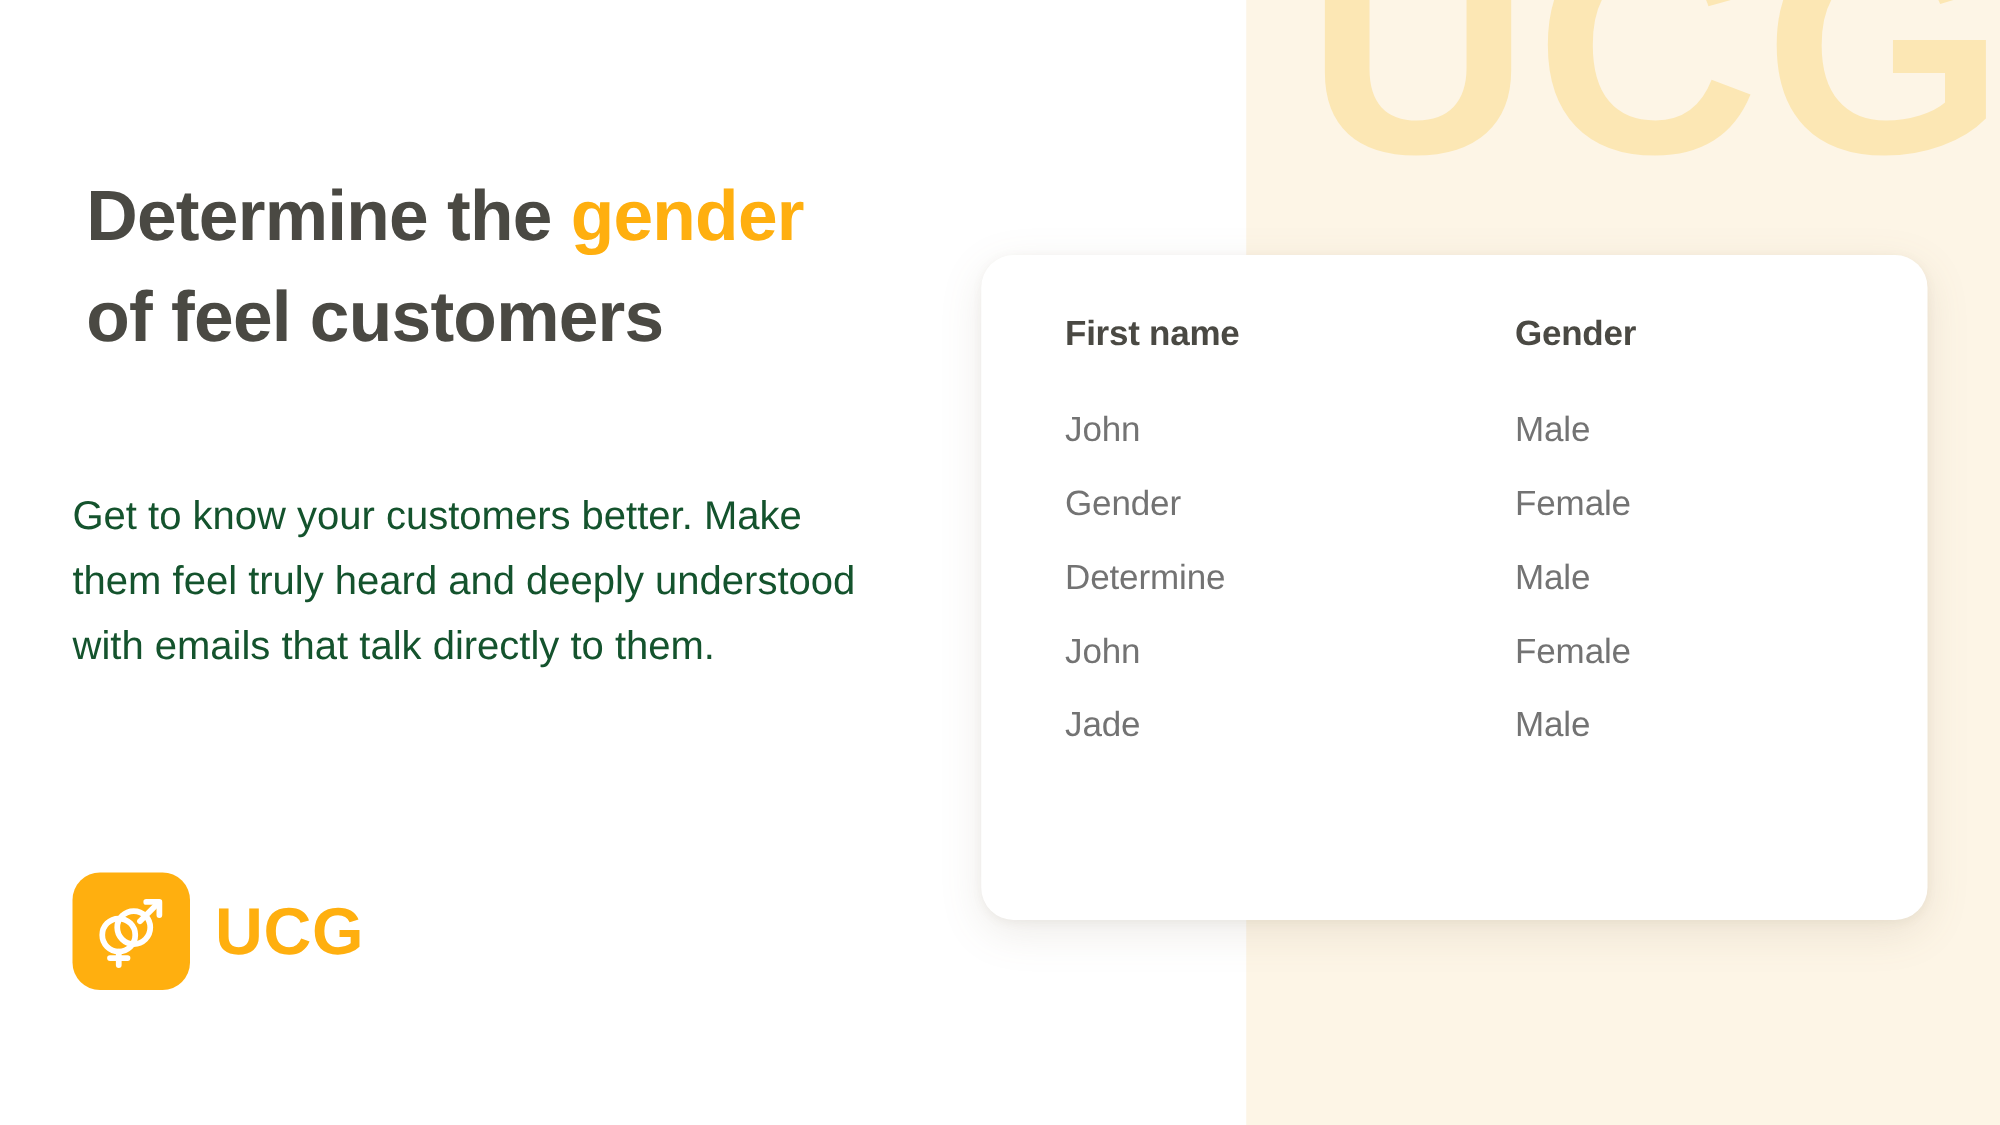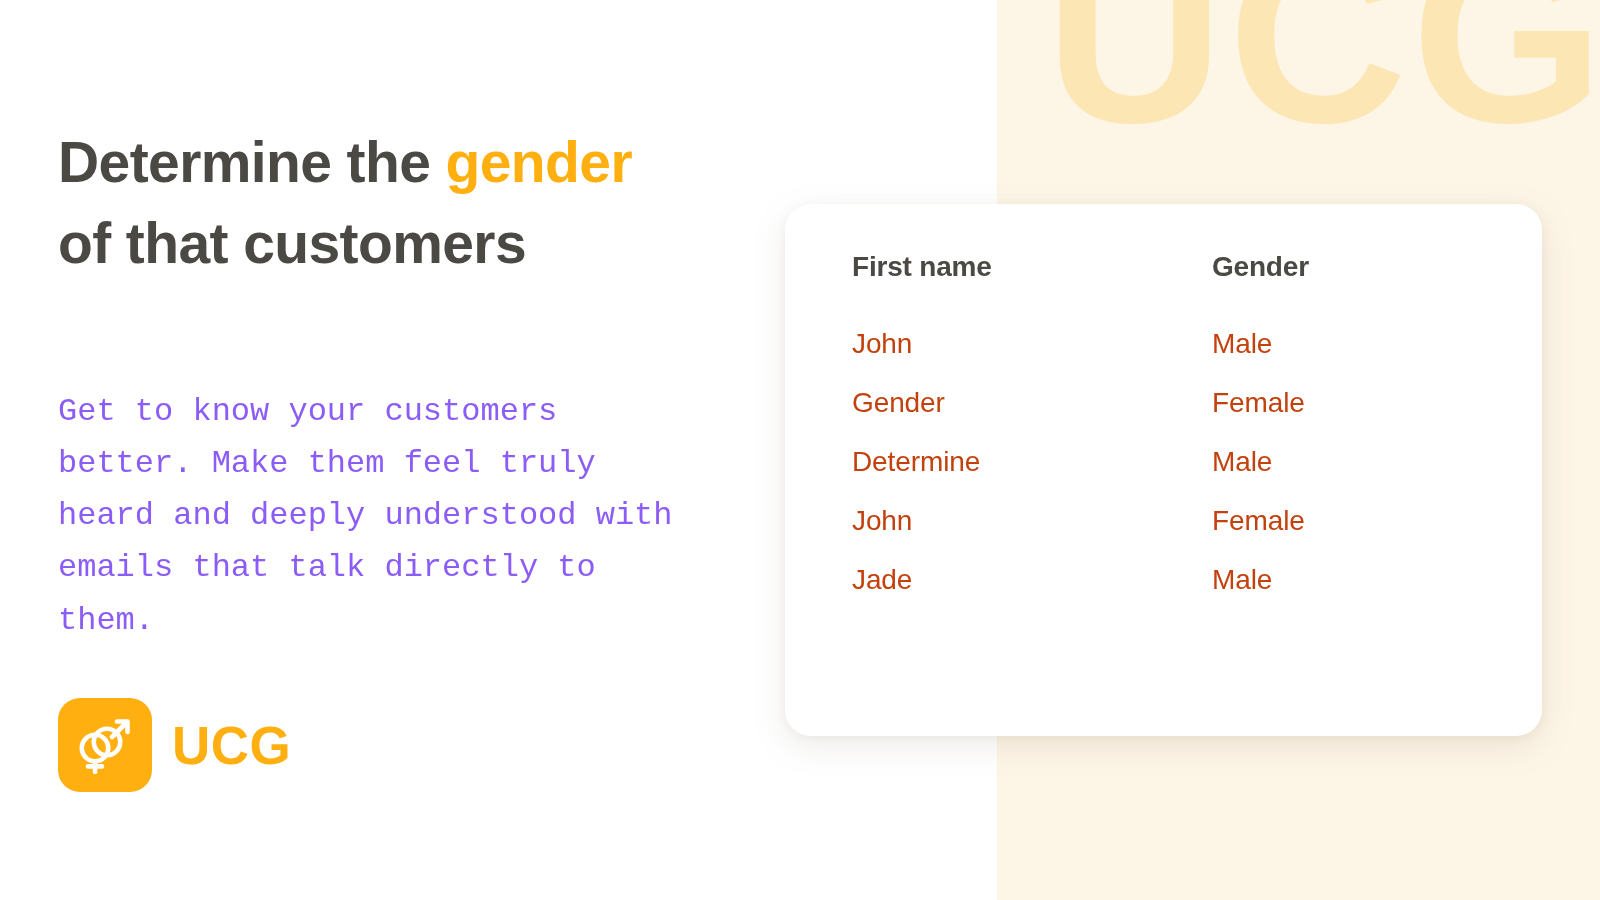--- a/index.html
+++ b/index.html
@@ -53,42 +53,41 @@
     top: 0;
     width: 700px;
     height: 900px;
   }
 
   .headline {
     position: absolute;
     left: 0;
     top: 122px;
     width: 700px;
-    margin: 0;
+    margin: 11px;
     font-size: 57px;
     font-weight: bold;
     line-height: 1.42;
     letter-spacing: -0.6px;
     color: #4a4943;
   }
   .headline .accent {
     color: #ffaf0f;
   }
 
   .body-copy {
     position: absolute;
     left: 0;
     top: 386px;
     width: 640px;
     margin: 0;
     font-size: 32px;
     font-weight: normal;
     line-height: 1.63;
-    color: #8b5cf6;
-    font-family: Liberation Mono, monospace;
+    color: #14532d;
   }
 
   
   .logo-lockup {
     position: absolute;
     left: 0;
     top: 698px;
     display: flex;
     align-items: center;
     gap: 20px;
@@ -159,41 +158,41 @@
     color: #4a4943;
     letter-spacing: -0.2px;
   }
 
   .body-row {
     margin-bottom: 27px;
   }
   .body-row .cell {
     font-size: 28px;
     font-weight: normal;
-    color: #c2410c;
+    color: #737373;
     letter-spacing: -0.1px;
   }
   .body-row:last-child {
     margin-bottom: 0;
   }
 </style>
 </head>
 <body>
 
 <div class="stage">
 
   <div class="cream-panel">
     <div class="watermark">UCG</div>
   </div>
 
   <div class="left-col">
 
     <h1 class="headline">
       <span>Determine the </span><span class="accent">gender</span><br>
-      <span>of that customers</span>
+      <span>of feel customers</span>
     </h1>
 
     <p class="body-copy">Get to know your customers better. Make them feel truly heard and deeply understood with emails that talk directly to them.</p>
 
     <div class="logo-lockup">
       <div class="logo-mark">
         <svg width="62" height="62" viewBox="0 0 62 62" aria-hidden="true">
 
           <line x1="38" y1="23" x2="53" y2="8" stroke="#ffffff" stroke-width="4.6" stroke-linecap="round"></line>
           <polyline points="43,7.5 53.5,7.5 53.5,18" fill="none" stroke="#ffffff" stroke-width="4.6" stroke-linecap="round" stroke-linejoin="round"></polyline>

